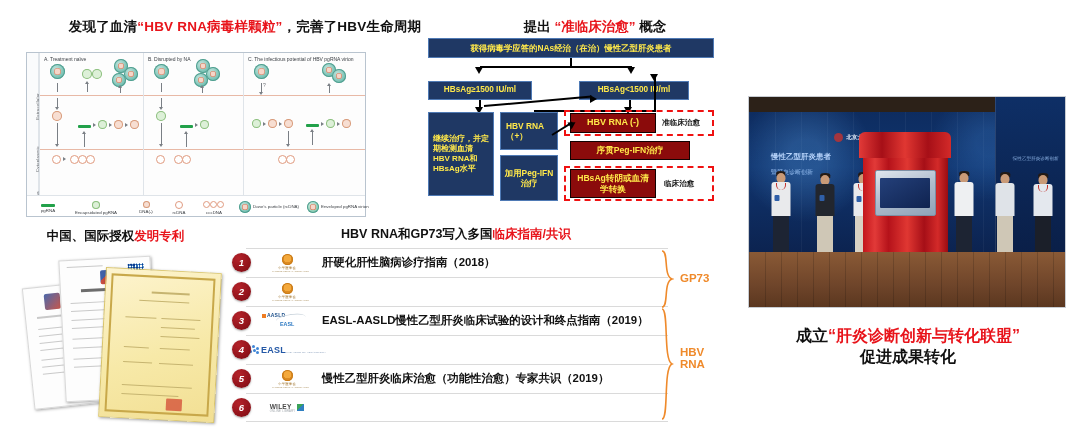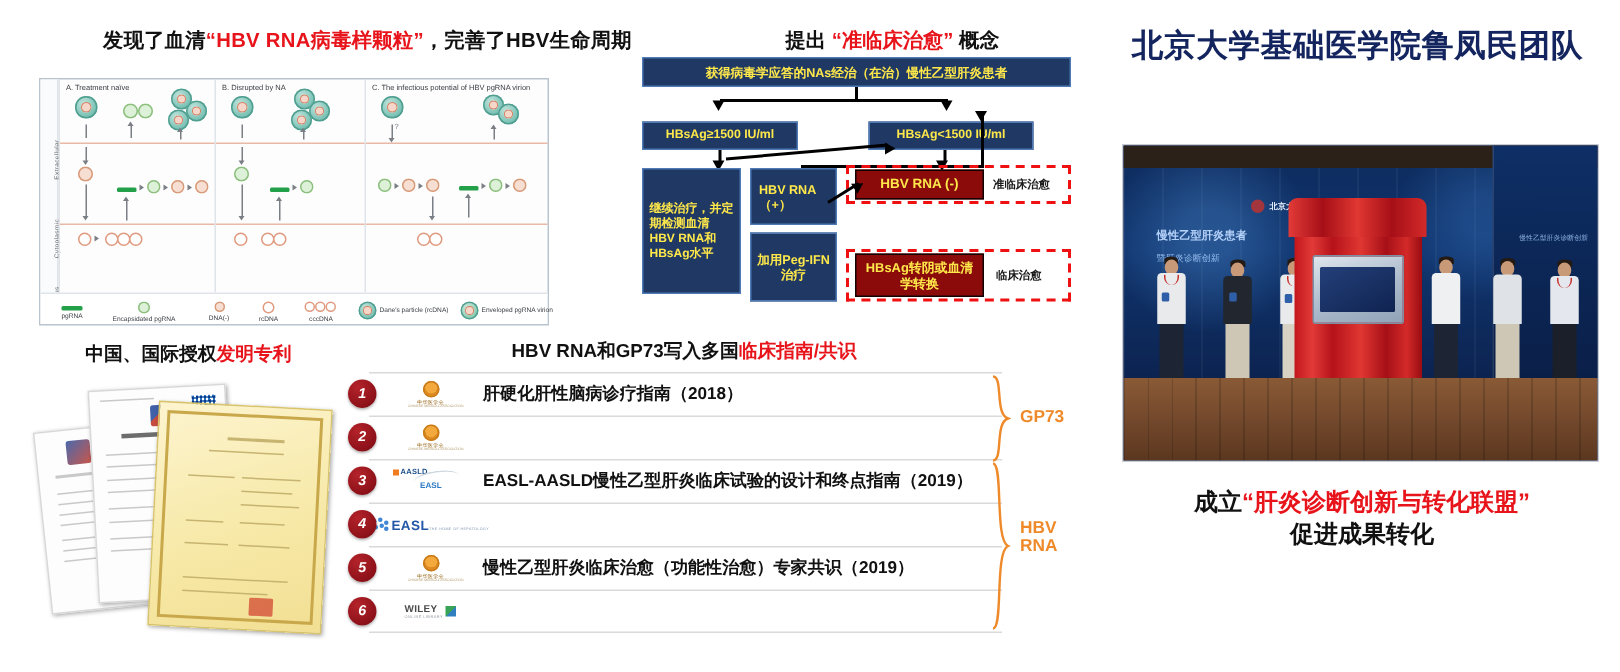--- a/index.html
+++ b/index.html
@@ -73,21 +73,21 @@
   .fbox.dark { background: #8B0B0B; border: 1.2px solid #120202; color: #ffe84a; }
   .fbox.left { justify-content: flex-start; text-align: left; }
   .dashbox { position: absolute; border: 2.2px dashed #ef1111; }
   .ftag { position: absolute; font-size: 7.6px; font-weight: bold; color: #1a1a1a; white-space: nowrap; }
   .fa-line { position: absolute; background: #000; }
   .fa-head { position: absolute; width: 0; height: 0; }
   .fa-head.dn { border-left: 4.5px solid transparent; border-right: 4.5px solid transparent; border-top: 7px solid #000; }
   .fa-head.rt { border-top: 4px solid transparent; border-bottom: 4px solid transparent; border-left: 7px solid #000; }
 
   
-  #patent-title { left: 18px; top: 228px; width: 215px; text-align: center;
+  #patent-title { left: 8px; top: 228px; width: 215px; text-align: center;
      font-size: 12.5px; font-weight: bold; color: #111; white-space: nowrap; }
   .cert { position: absolute; box-shadow: 1px 1px 3px rgba(0,0,0,.35); overflow: hidden; }
   .cert-white { background: #fdfdfd; border: 1px solid #d8d8d8; }
   .cert-gold  { background: linear-gradient(160deg,#fdf4cf 0%, #f7e9a8 55%, #f2df93 100%);
                 border: 1px solid #d9c46a; }
   .gold-border { position: absolute; left: 5px; top: 5px; right: 5px; bottom: 5px;
                  border: 2.5px solid #c8a84a; }
   .qr { position:absolute; background:
         repeating-linear-gradient(90deg,#2b6fb8 0 1.4px,#fff 1.4px 2.8px),
         repeating-linear-gradient(0deg,rgba(43,111,184,.85) 0 1.4px,rgba(255,255,255,.9) 1.4px 2.8px);
@@ -374,20 +374,21 @@
     <div class="fbox left" style="left:4px; top:74px; width:66px; height:84px; font-size:8px; padding:3px 4px;">继续治疗，并定期检测血清HBV RNA和HBsAg水平</div>
 
     <div class="fbox" style="left:76px; top:117px; width:58px; height:46px; font-size:8.4px;">加用Peg-IFN治疗</div>
 
     <div class="fbox left" style="left:76px; top:74px; width:58px; height:38px; font-size:8.4px; padding:3px 5px;">HBV RNA（+）</div>
 
     <div class="dashbox" style="left:140px; top:72px; width:150px; height:26px;"></div>
     <div class="fbox dark" style="left:146px; top:75px; width:86px; height:20px; font-size:9px;">HBV RNA (-)</div>
     <div class="ftag" style="left:238px; top:80px;">准临床治愈</div>
 
+    <div class="fbox dark" style="left:146px; top:103px; width:120px; height:19px; font-size:8.6px;">序贯Peg-IFN治疗</div>
 
     <div class="dashbox" style="left:140px; top:128px; width:150px; height:35px;"></div>
     <div class="fbox dark" style="left:146px; top:131px; width:86px; height:29px; font-size:8.6px;">HBsAg转阴或血清学转换</div>
     <div class="ftag" style="left:240px; top:141px;">临床治愈</div>
 
     <div class="fa-line" style="left:128px; top:96px; width:24px; height:2px; transform: rotate(-32deg); transform-origin: left center;"></div>
     <div class="fa-head rt" style="left:145px; top:82px; transform: rotate(-32deg);"></div>
   </div>
 
   <div class="abs" id="patent-title">
@@ -543,21 +544,20 @@
   <div class="brace abs" style="left:660px; top:308px;">
     <svg width="14" height="112" viewBox="0 0 14 112" fill="none" aria-hidden="true">
       <path d="M2 1 C9 1 3 52 12 56 C3 60 9 111 2 111" stroke="#EF8A2B" stroke-width="1.6" fill="none"></path>
     </svg>
   </div>
   <div class="brace-label" style="left:680px; top:346px;">
     <span>HBV</span><br>
     <span>RNA</span>
   </div>
 
-  <div class="abs" id="team-title">北京大学基础医学院鲁凤民团队</div>
 
   <div class="abs" id="photo">
     <div class="ph ph-wall">
       <div class="ph-wall-tex"></div>
     </div>
     <div class="ph ph-toptrim"></div>
     <div class="ph ph-sidepanel"></div>
 
     <div class="ph ph-logorow">
       <span class="dot"></span>

